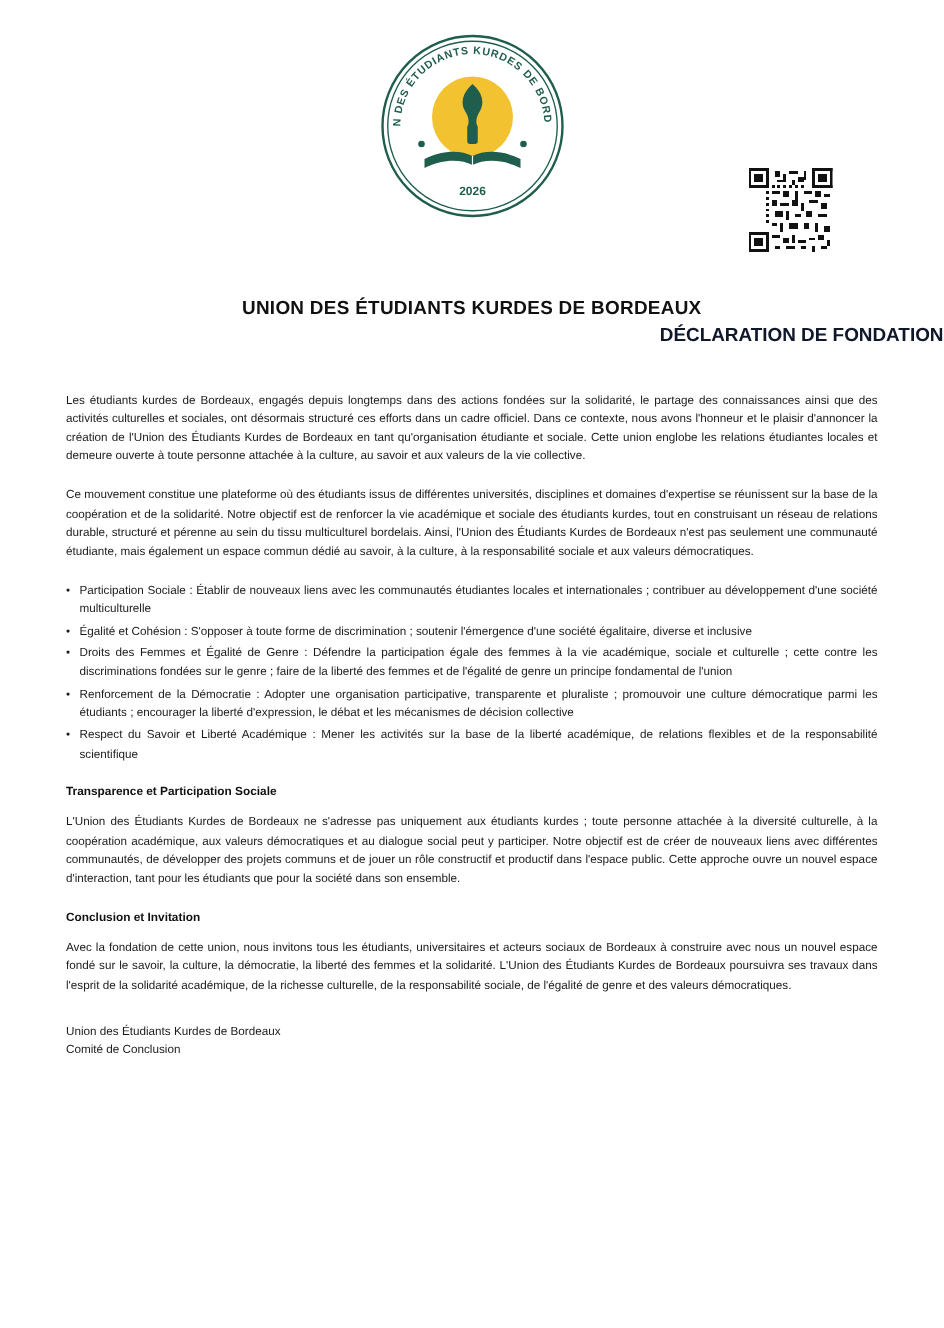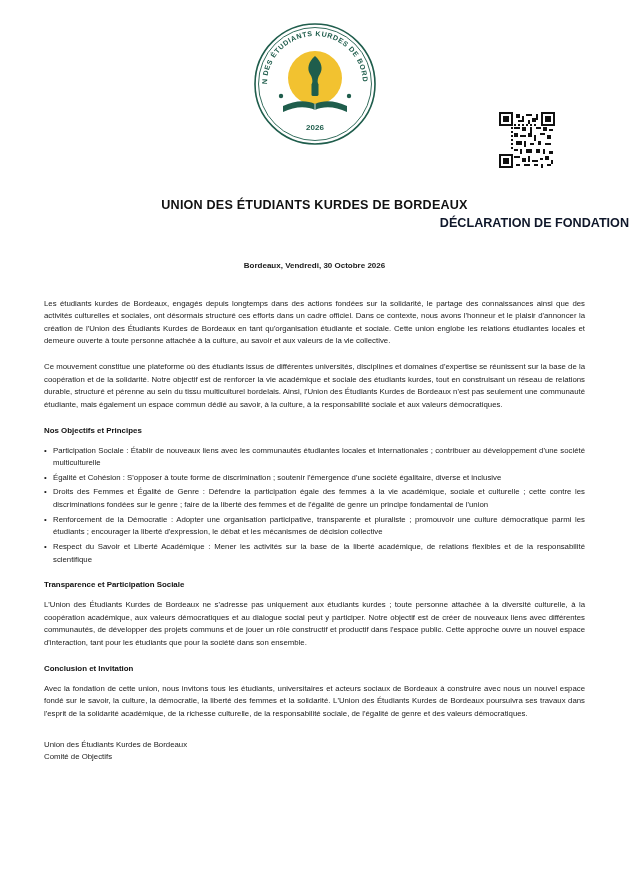--- a/index.html
+++ b/index.html
@@ -240,42 +240,40 @@
             <rect x="25" y="27" width="2" height="1"></rect>
         </g>
       </svg>
     </div>
 
   </div>
 
   <h1 class="doc-title">UNION DES ÉTUDIANTS KURDES DE BORDEAUX</h1>
   <div class="doc-subtitle">DÉCLARATION DE FONDATION</div>
 
-  <div class="place-date">Bordeaux, Vendredi, 30 Octobre 2026</div>
 
   <div class="content">
 
     <p class="para">Les étudiants kurdes de Bordeaux, engagés depuis longtemps dans des actions fondées sur la solidarité, le partage des connaissances ainsi que des activités culturelles et sociales, ont désormais structuré ces efforts dans un cadre officiel. Dans ce contexte, nous avons l'honneur et le plaisir d'annoncer la création de l'Union des Étudiants Kurdes de Bordeaux en tant qu'organisation étudiante et sociale. Cette union englobe les relations étudiantes locales et demeure ouverte à toute personne attachée à la culture, au savoir et aux valeurs de la vie collective.</p>
     <p class="para">Ce mouvement constitue une plateforme où des étudiants issus de différentes universités, disciplines et domaines d'expertise se réunissent sur la base de la coopération et de la solidarité. Notre objectif est de renforcer la vie académique et sociale des étudiants kurdes, tout en construisant un réseau de relations durable, structuré et pérenne au sein du tissu multiculturel bordelais. Ainsi, l'Union des Étudiants Kurdes de Bordeaux n'est pas seulement une communauté étudiante, mais également un espace commun dédié au savoir, à la culture, à la responsabilité sociale et aux valeurs démocratiques.</p>
 
-    <h2 class="section">Nos Objectifs et Principes</h2>
 
     <ul class="bullets">
       <li>Participation Sociale : Établir de nouveaux liens avec les communautés étudiantes locales et internationales ; contribuer au développement d'une société multiculturelle</li>
       <li>Égalité et Cohésion : S'opposer à toute forme de discrimination ; soutenir l'émergence d'une société égalitaire, diverse et inclusive</li>
       <li>Droits des Femmes et Égalité de Genre : Défendre la participation égale des femmes à la vie académique, sociale et culturelle ; cette contre les discriminations fondées sur le genre ; faire de la liberté des femmes et de l'égalité de genre un principe fondamental de l'union</li>
       <li>Renforcement de la Démocratie : Adopter une organisation participative, transparente et pluraliste ; promouvoir une culture démocratique parmi les étudiants ; encourager la liberté d'expression, le débat et les mécanismes de décision collective</li>
       <li>Respect du Savoir et Liberté Académique : Mener les activités sur la base de la liberté académique, de relations flexibles et de la responsabilité scientifique</li>
     </ul>
 
     <h2 class="section">Transparence et Participation Sociale</h2>
     <p class="para">L'Union des Étudiants Kurdes de Bordeaux ne s'adresse pas uniquement aux étudiants kurdes ; toute personne attachée à la diversité culturelle, à la coopération académique, aux valeurs démocratiques et au dialogue social peut y participer. Notre objectif est de créer de nouveaux liens avec différentes communautés, de développer des projets communs et de jouer un rôle constructif et productif dans l'espace public. Cette approche ouvre un nouvel espace d'interaction, tant pour les étudiants que pour la société dans son ensemble.</p>
 
     <h2 class="section">Conclusion et Invitation</h2>
     <p class="para">Avec la fondation de cette union, nous invitons tous les étudiants, universitaires et acteurs sociaux de Bordeaux à construire avec nous un nouvel espace fondé sur le savoir, la culture, la démocratie, la liberté des femmes et la solidarité. L'Union des Étudiants Kurdes de Bordeaux poursuivra ses travaux dans l'esprit de la solidarité académique, de la richesse culturelle, de la responsabilité sociale, de l'égalité de genre et des valeurs démocratiques.</p>
 
     <div class="signature">
       <div>Union des Étudiants Kurdes de Bordeaux</div>
-      <div>Comité de Objectifs</div>
+      <div>Comité de Conclusion</div>
     </div>
 
   </div>
 </div>
 
 </body></html>

